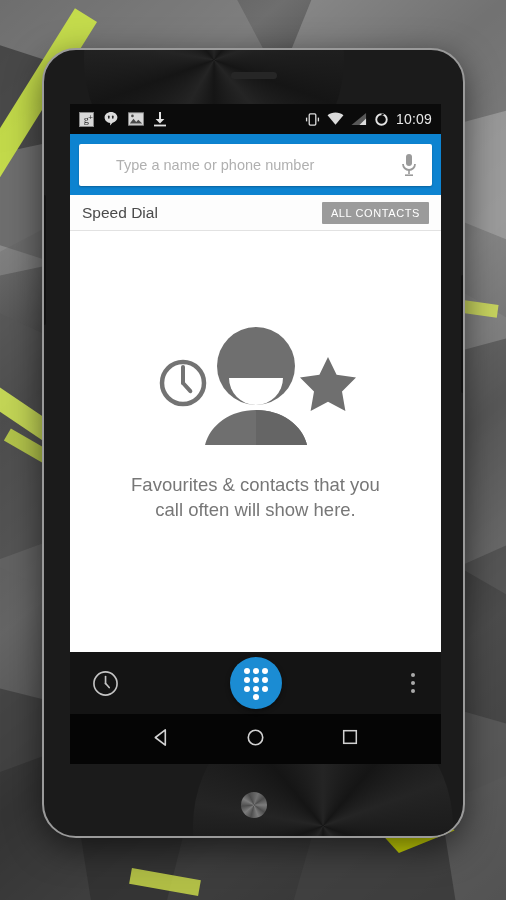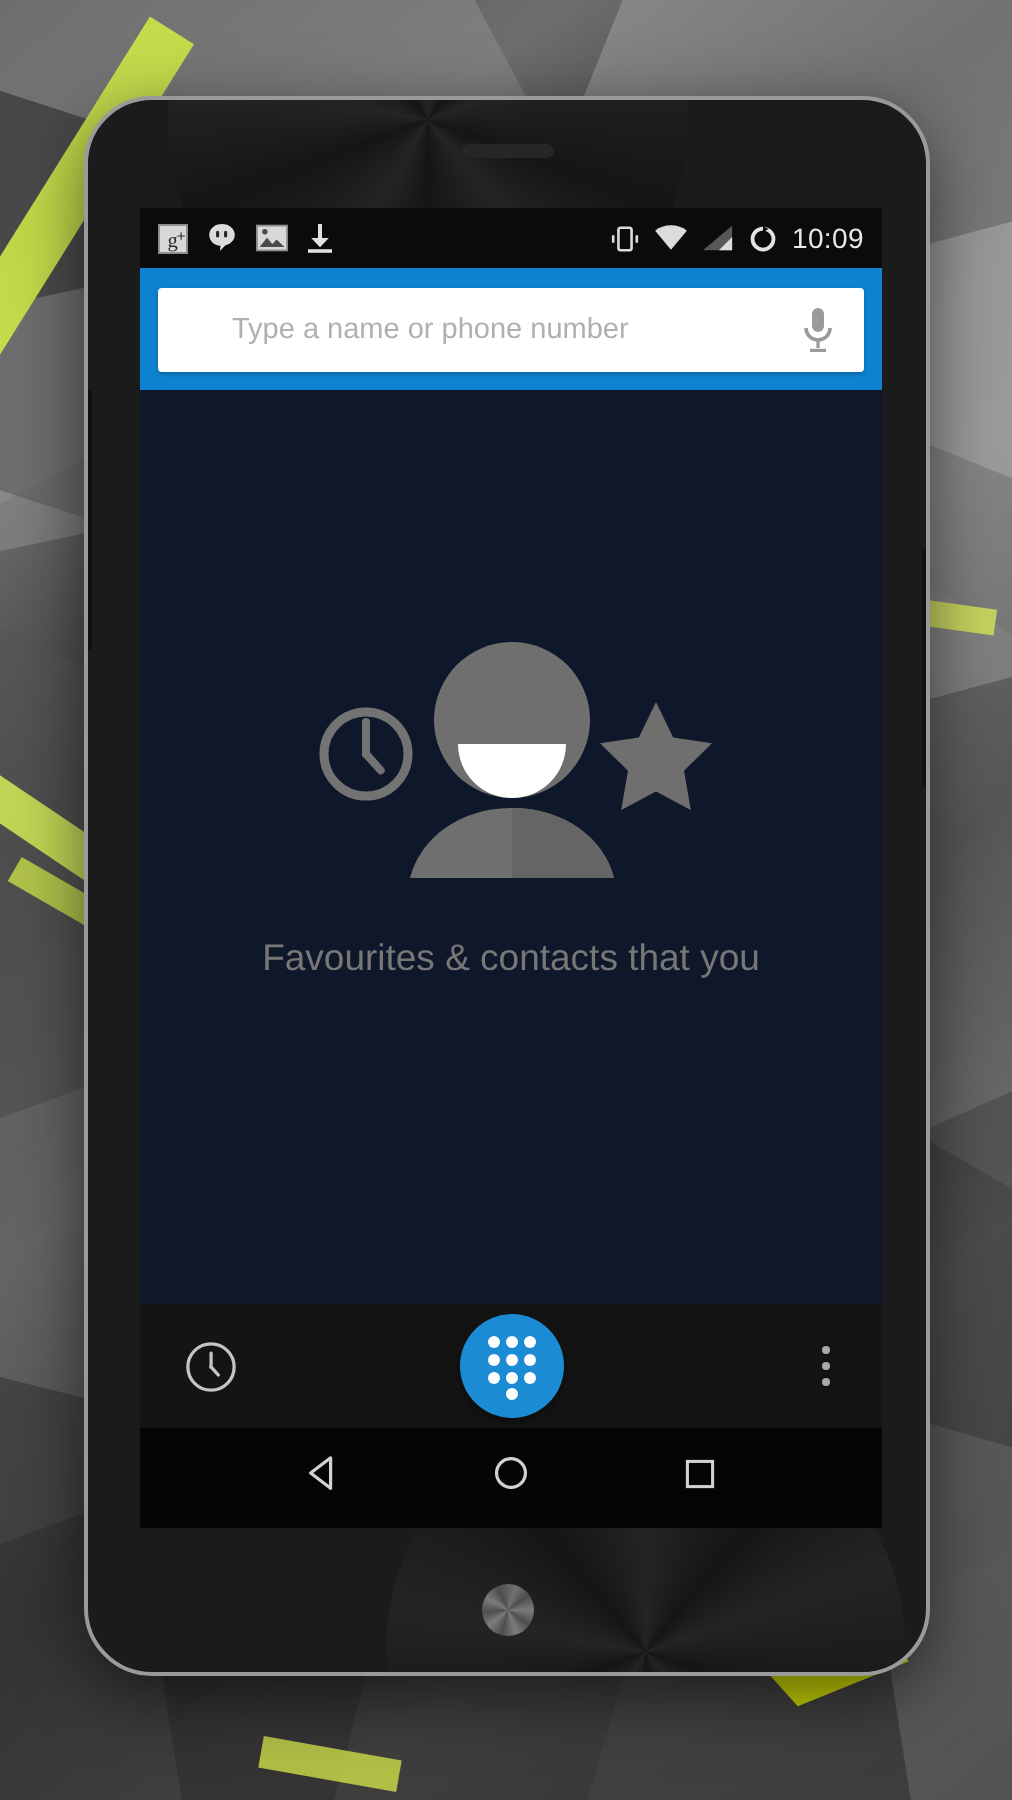--- a/index.html
+++ b/index.html
@@ -162,21 +162,21 @@
     margin-left:auto;
     background:#9b9b9b; color:#fff;
     font-size:11px; letter-spacing:.6px;
     padding:5px 9px; border-radius:1px;
     cursor:pointer; border:none;
     font-family:"Liberation Sans", sans-serif;
   }
 
   
   .content {
-    flex:1; background:#0f172a;
+    flex:1; background:#ffffff;
     display:flex; flex-direction:column;
     align-items:center; justify-content:center;
     padding-bottom:40px;
   }
   .empty-art { margin-bottom:26px; }
   .empty-text {
     text-align:center; color:#777;
     font-size:18.5px; line-height:1.37;
     padding:0 22px;
   }
@@ -297,20 +297,24 @@
         <input type="text" placeholder="Type a name or phone number" value="" style="">
         <svg class="mic-btn" viewBox="0 0 22 26">
           <rect x="8" y="2" width="6" height="12" rx="3" fill="#9a9a9a"></rect>
           <path d="M5 12a6 6 0 0 0 12 0" fill="none" stroke="#9a9a9a" stroke-width="1.8"></path>
           <rect x="10.2" y="18" width="1.6" height="4" fill="#9a9a9a"></rect>
           <rect x="7" y="22.4" width="8" height="1.6" fill="#9a9a9a"></rect>
         </svg>
       </div>
     </div>
 
+    <div class="sd-header">
+      <span class="sd-title">Speed Dial</span>
+      <button class="all-contacts">ALL CONTACTS</button>
+    </div>
 
     <div class="content">
       <svg class="empty-art" width="210" height="125" viewBox="0 0 210 125">
 
         <g>
           <circle cx="32" cy="62" r="21" fill="none" stroke="#737373" stroke-width="4.5"></circle>
           <rect x="30" y="44" width="4" height="20" rx="2" fill="#737373"></rect>
           <rect x="30" y="60" width="4" height="15" rx="2" fill="#737373" transform="rotate(-42 32 62)"></rect>
         </g>
 
@@ -320,20 +324,21 @@
           <path d="M105 89 c-26 0 -46 15 -51 35 h102 c-5 -20 -25 -35 -51 -35 z" fill="#6f6f6f"></path>
           <path d="M105 89 c26 0 46 15 51 35 h-51 z" fill="#656565"></path>
         </g>
 
         <g>
           <path d="M177 36 l8.6 17.8 19.4 2.8 -14 13.8 3.4 19.6 -17.4 -9.2 -17.4 9.2 3.4 -19.6 -14 -13.8 19.4 -2.8 z" fill="#6f6f6f"></path>
         </g>
       </svg>
       <div class="empty-text">
         <div>Favourites &amp; contacts that you</div>
+        <div>call often will show here.</div>
       </div>
     </div>
 
     <div class="appbar">
       <svg class="history-btn" width="27" height="27" viewBox="0 0 28 28">
         <circle cx="14" cy="14" r="12" fill="none" stroke="#c4c4c4" stroke-width="1.7"></circle>
         <rect x="13.2" y="6" width="1.7" height="9" rx=".8" fill="#c4c4c4"></rect>
         <rect x="13.2" y="13" width="1.7" height="7.5" rx=".8" fill="#c4c4c4" transform="rotate(-42 14 14)"></rect>
       </svg>
 

